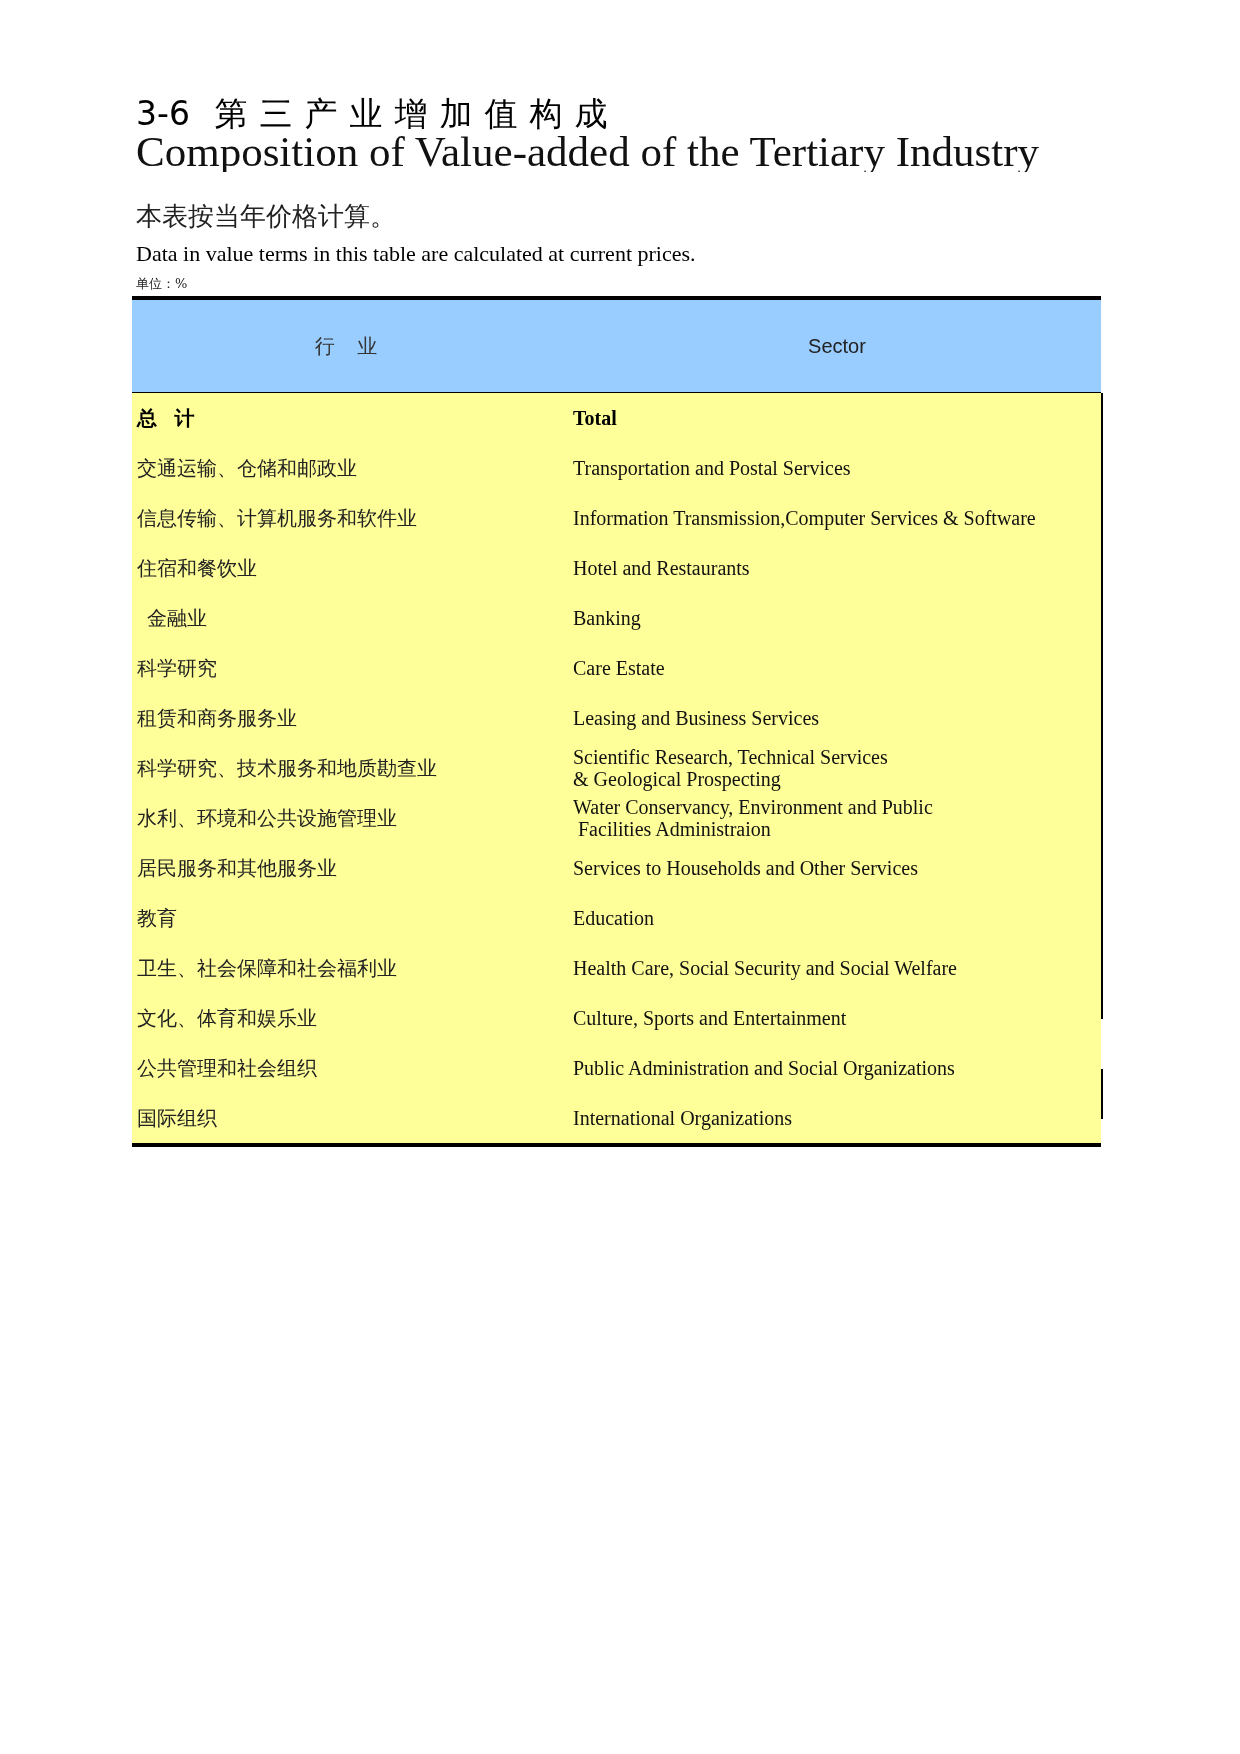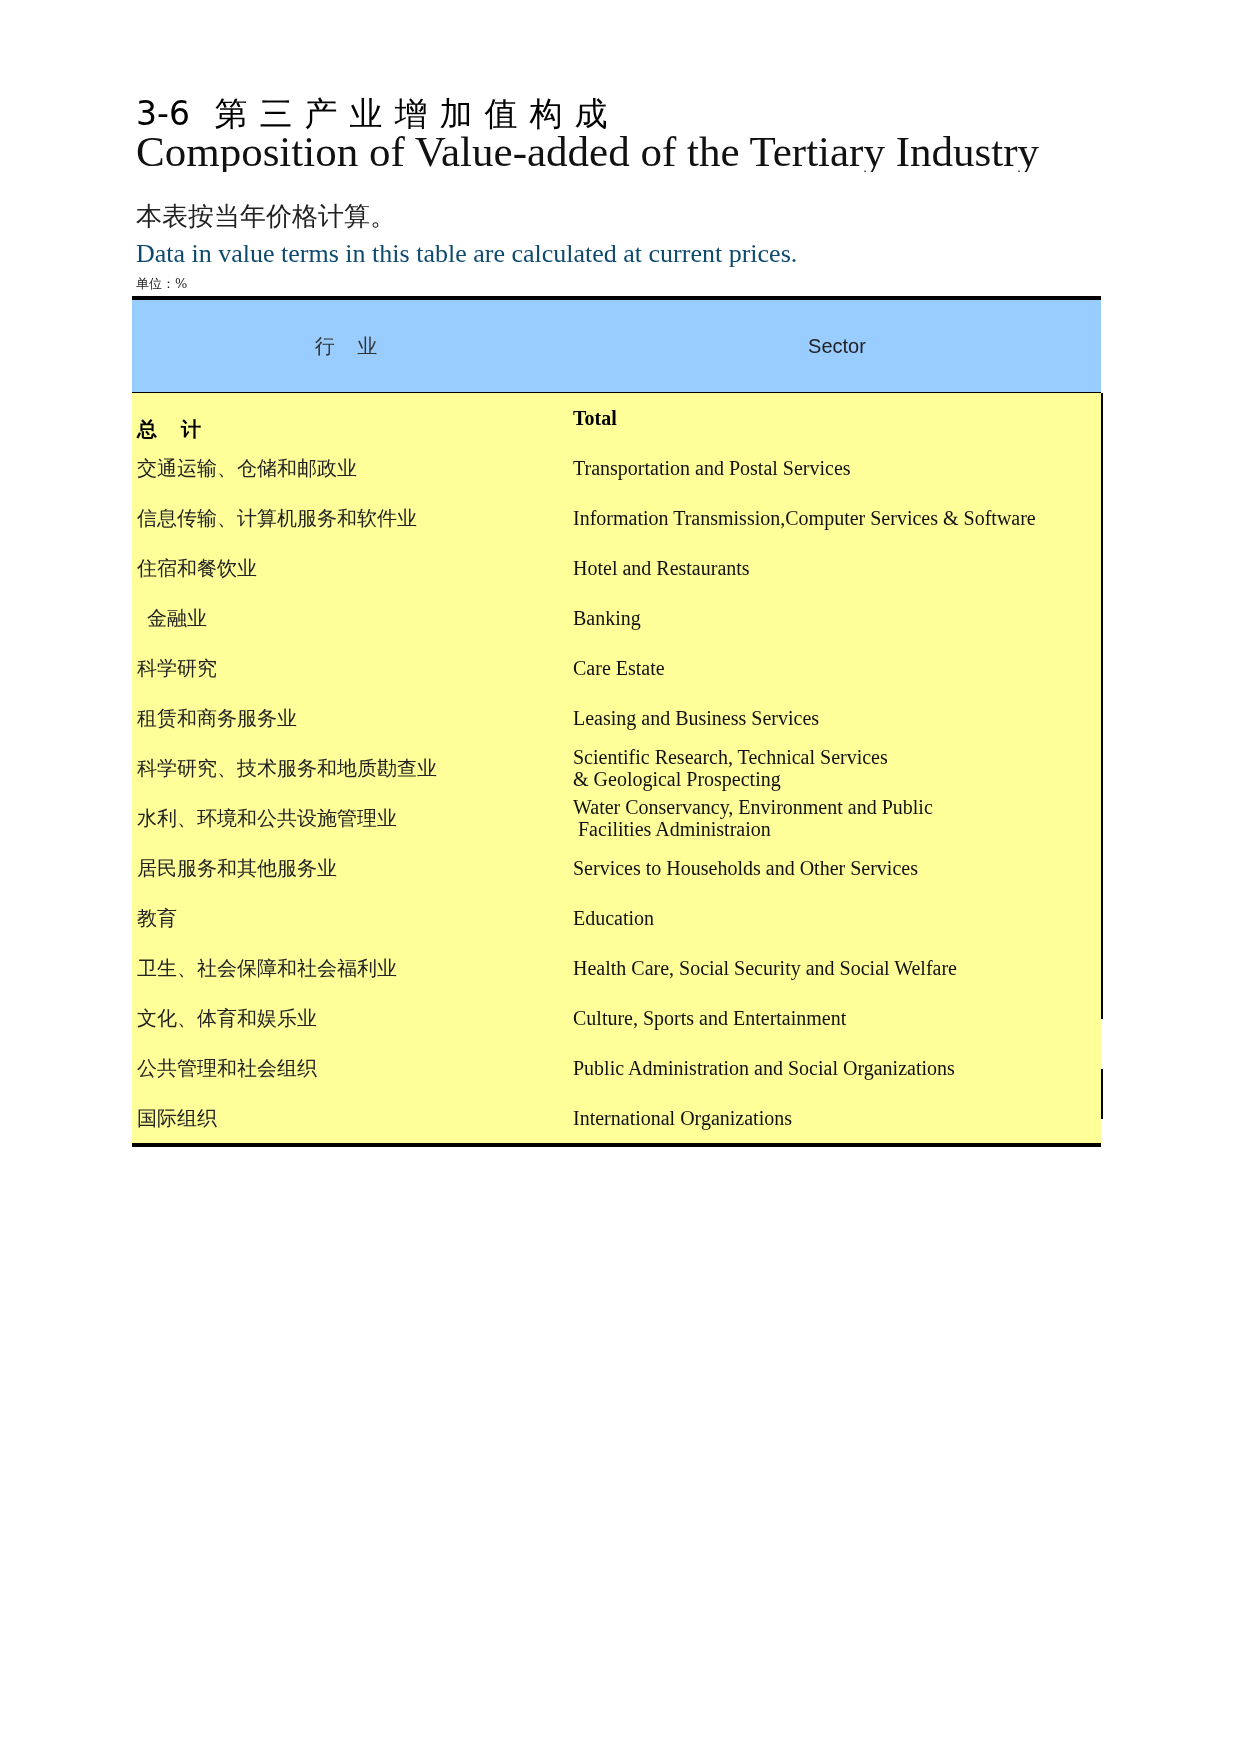--- a/index.html
+++ b/index.html
@@ -55,23 +55,23 @@
       font-size: 26px;
       line-height: 28px;
       color: #222;
       font-family: "DejaVu Serif", serif;
     }
     .note-en {
       position: absolute;
       left: 136px;
       top: 240px;
       font-family: "Liberation Serif", serif;
-      font-size: 26px;
+      font-size: 22px;
       line-height: 28px;
-      color: #0c4a6e;
+      color: #000000;
     }
     .unit {
       position: absolute;
       left: 136px;
       top: 272px;
       font-size: 13px;
       line-height: 24px;
       color: #222;
       font-family: "DejaVu Serif", serif;
     }
@@ -143,23 +143,22 @@
       line-height: 22px;
       color: #111;
       white-space: pre;
     }
     .row.total .cell-cn,
     .row.total .cell-en {
       font-weight: bold;
       color: #000;
     }
     .row.total .cell-cn {
-      font-family: Liberation Mono, monospace;
+      font-family: Liberation Sans, sans-serif;
       letter-spacing: 6px;
-      margin-top: 13px;
     }
     .row.indent .cell-cn {
       left: 15px;
     }
     .right-border {
       position: absolute;
       right: -2px;
       width: 2px;
       background: #000;
     }

